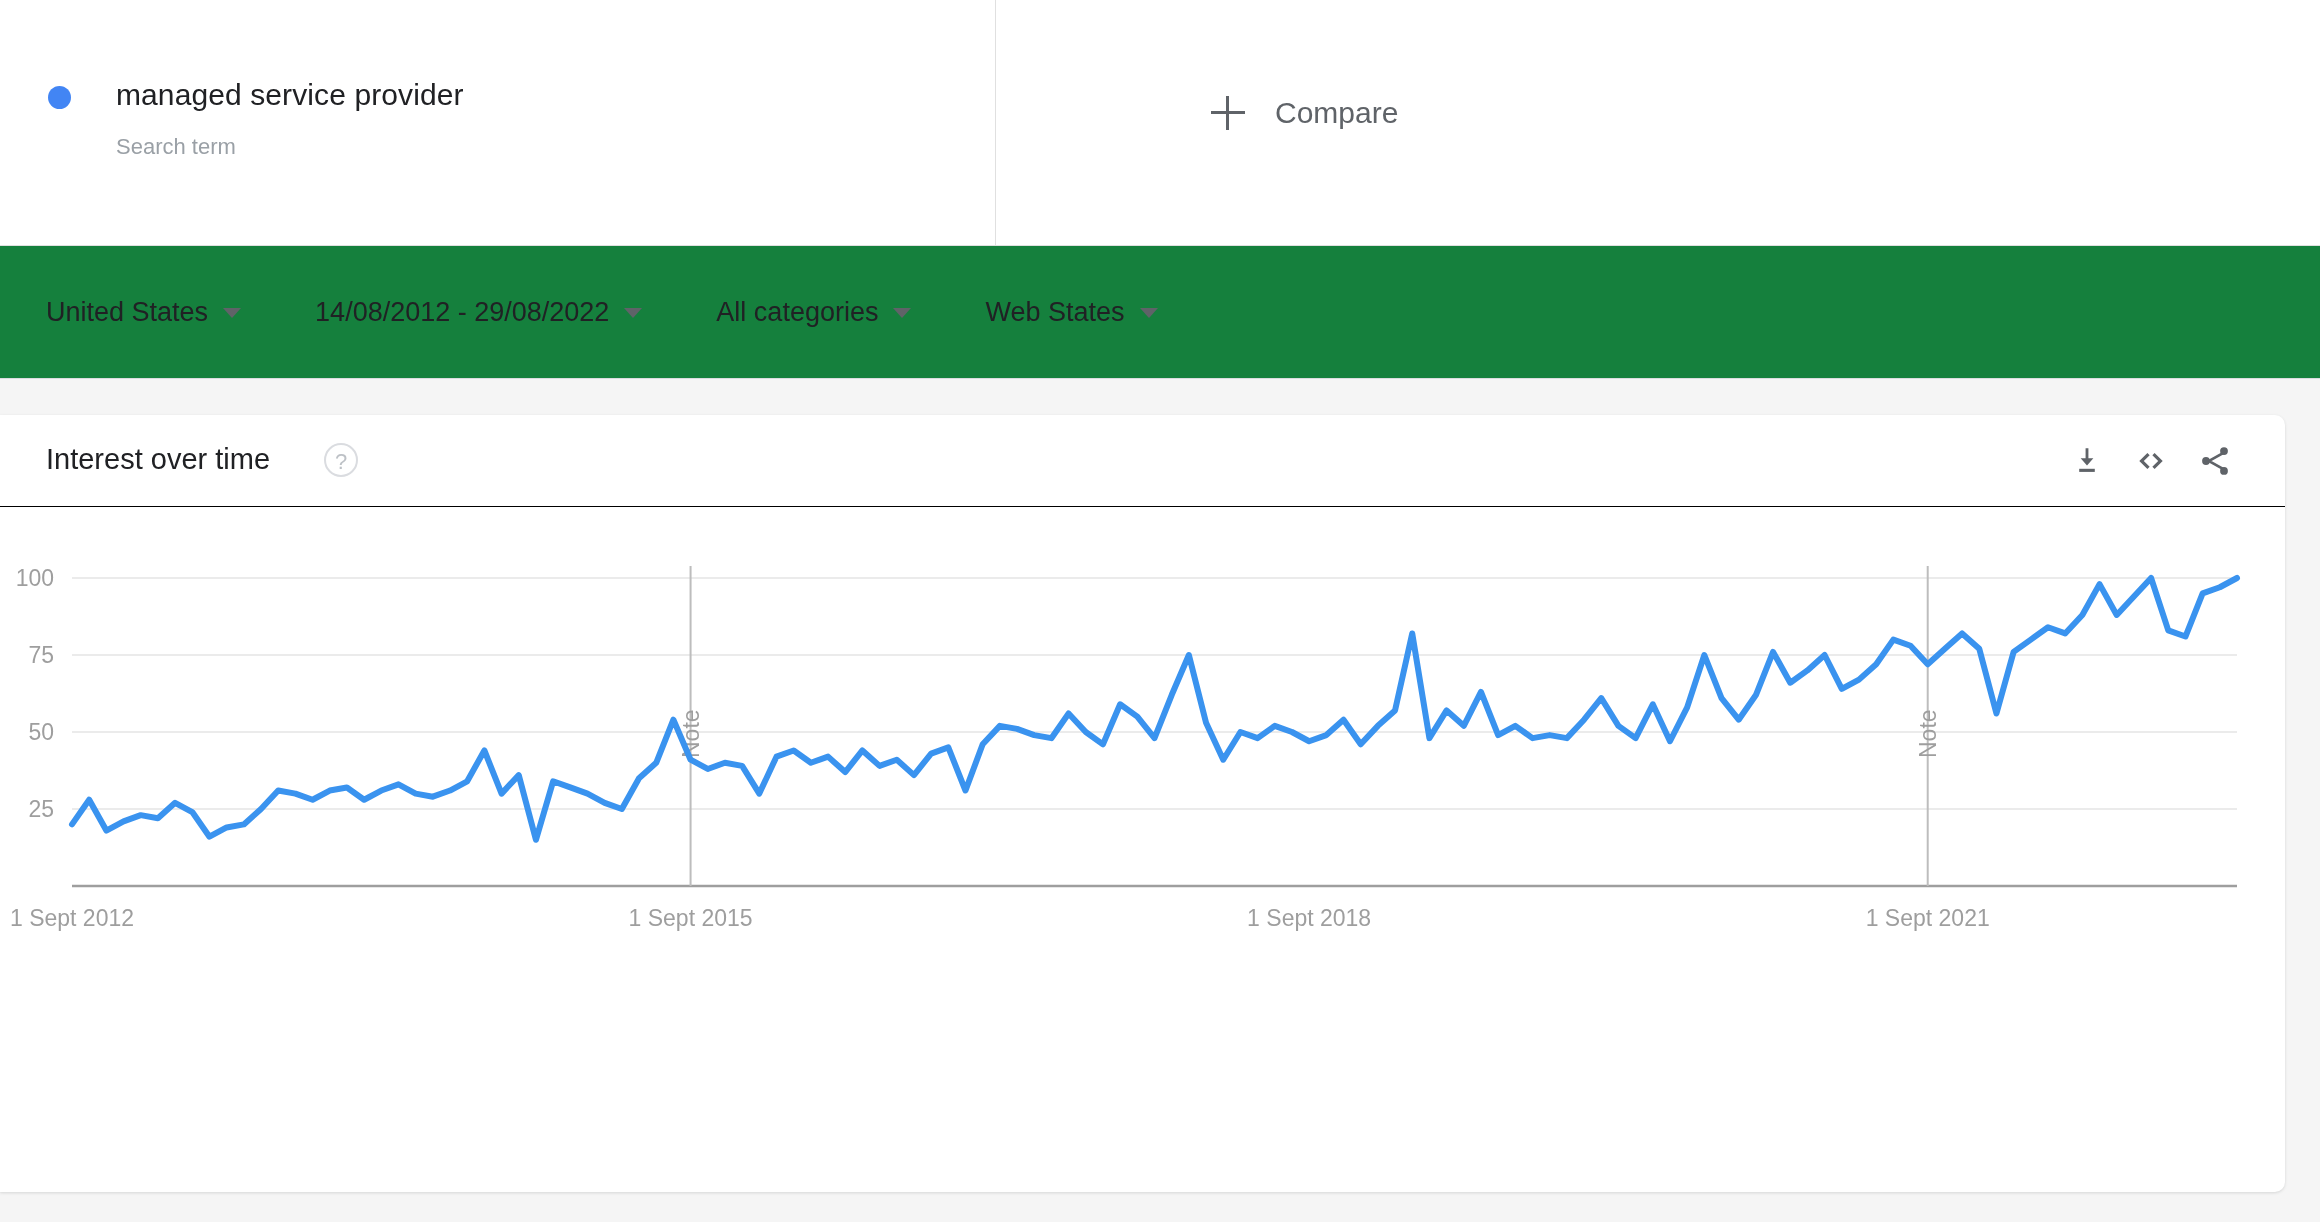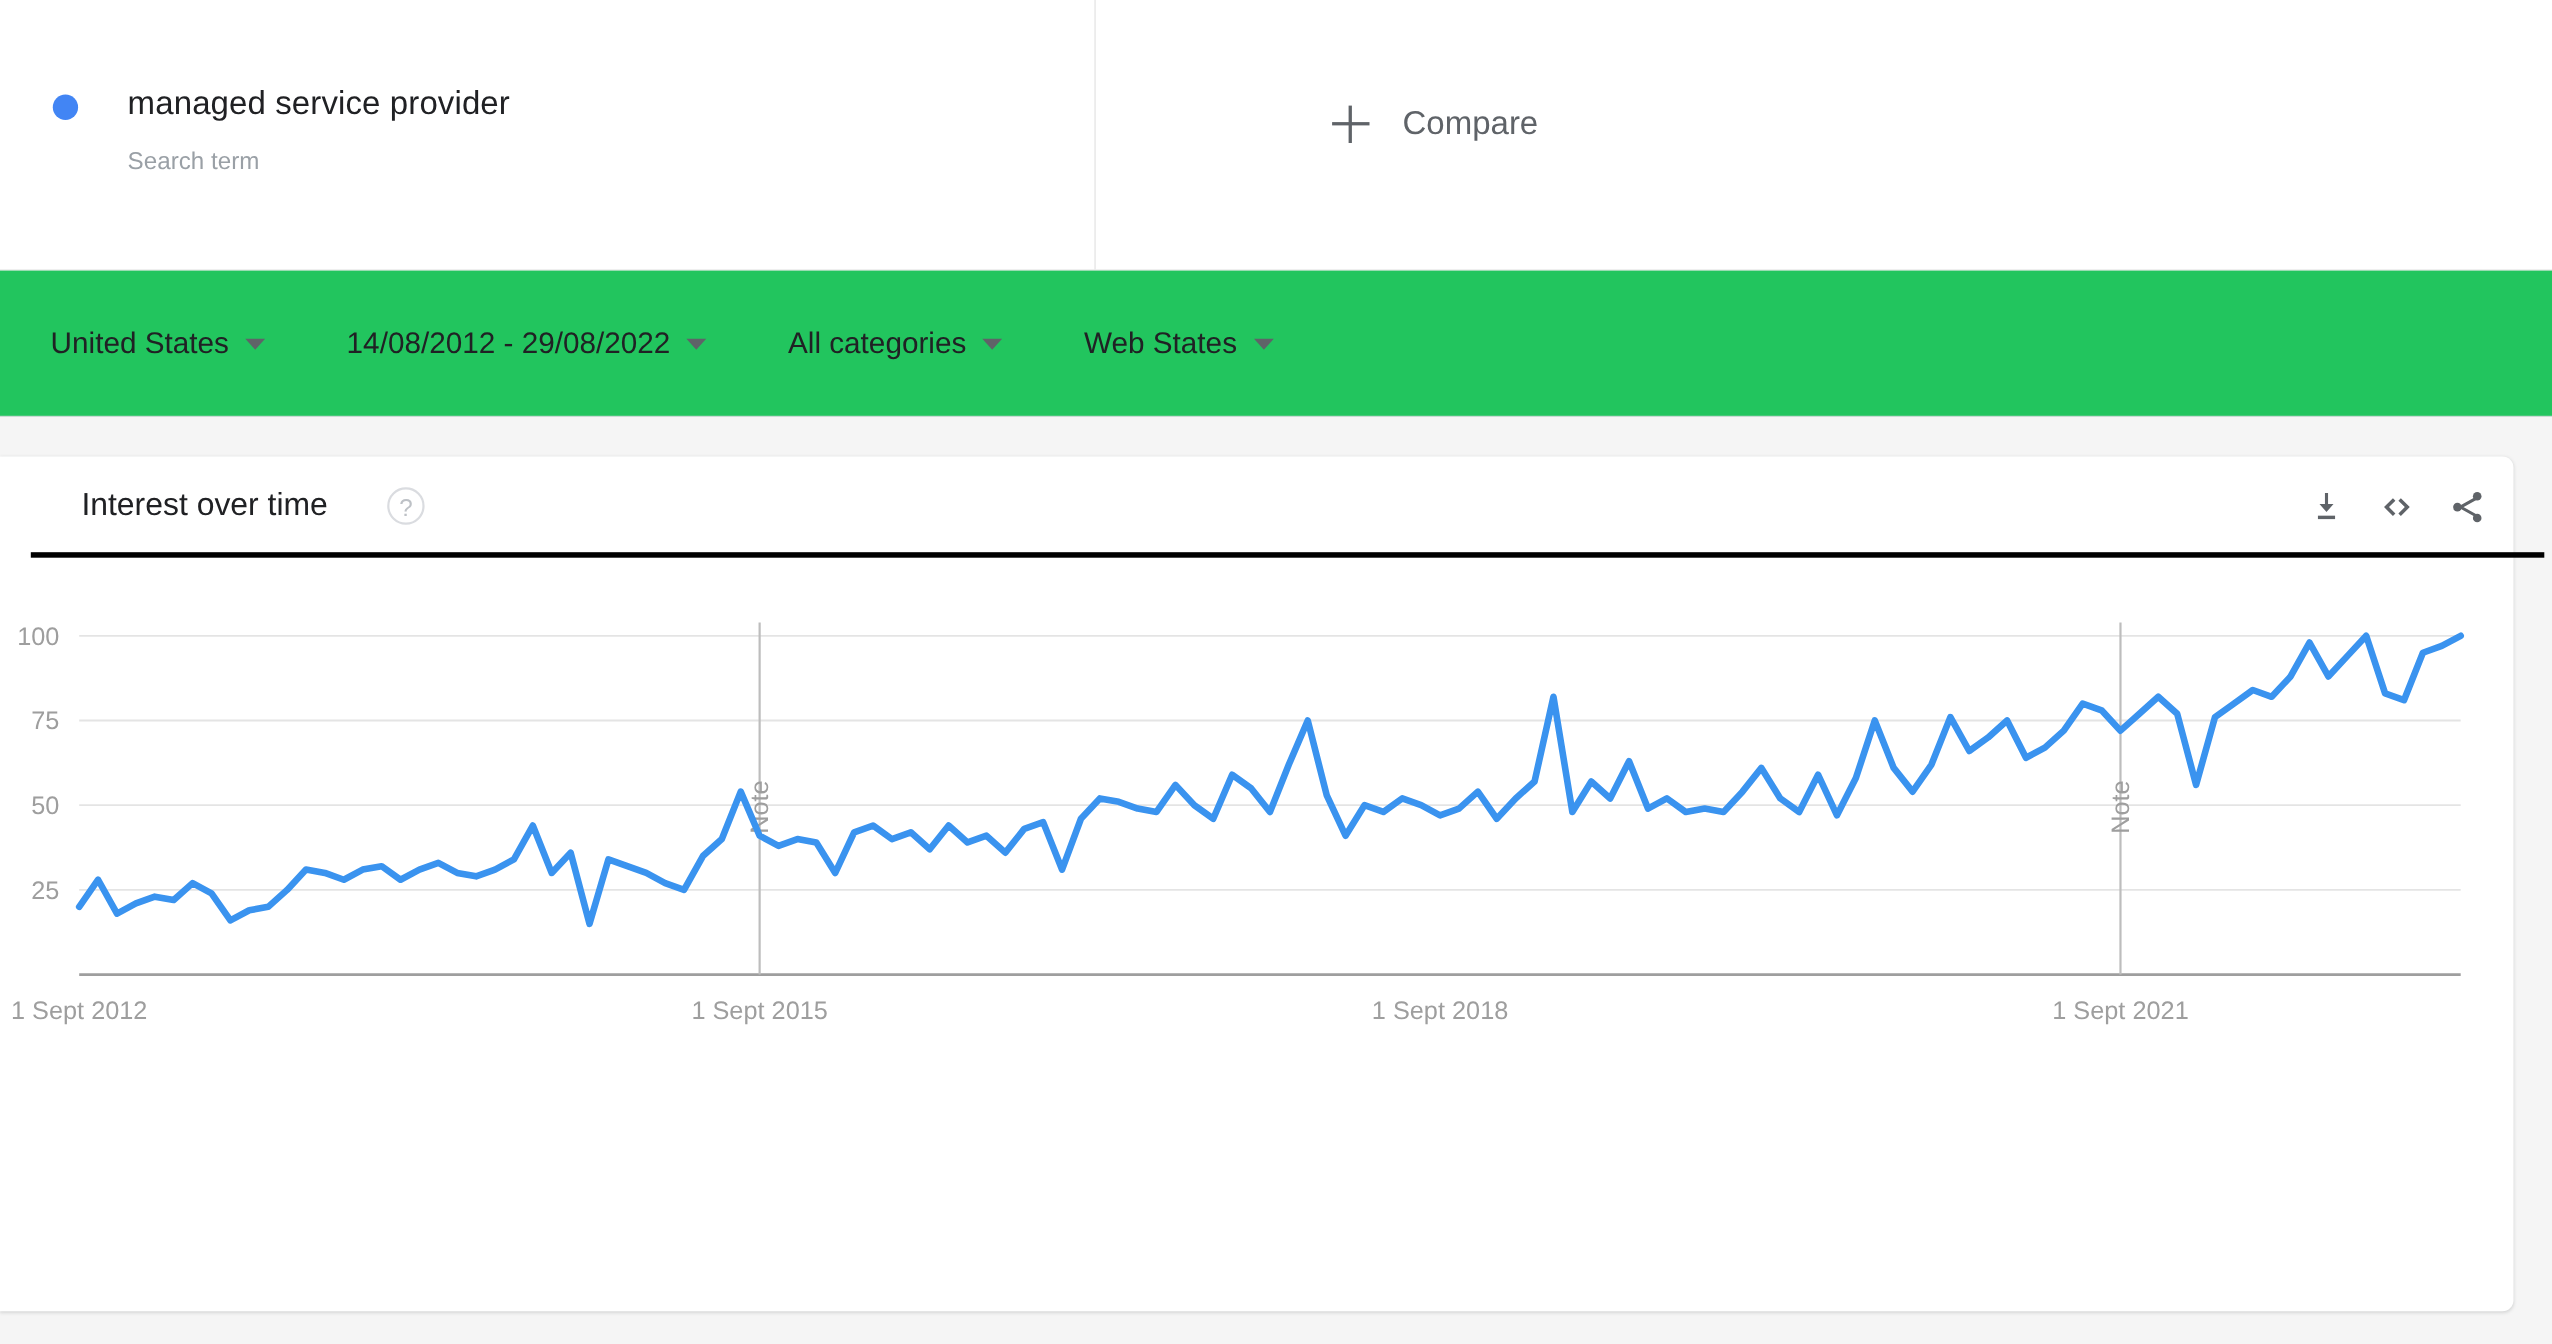--- a/index.html
+++ b/index.html
@@ -52,21 +52,21 @@
   }
   .plus-icon:before{left:0;top:15px;width:34px;height:3px;}
   .plus-icon:after{top:0;left:15px;height:34px;width:3px;}
   .compare-label{
     margin-left:30px;font-size:30px;color:#5f6368;white-space:nowrap;
   }
 
   
   .filter-bar{
     position:absolute;left:0;top:246px;width:2320px;height:133px;
-    background:#22c55e;box-sizing:border-box;
+    background:#15803d;box-sizing:border-box;
     border-bottom:1px solid #dadce0;
   }
   .filters{position:absolute;left:46px;top:0;height:133px;display:flex;align-items:center;}
   .filter{
     display:flex;align-items:center;cursor:pointer;margin-right:74px;
   }
   .filter-text{font-size:27px;color:#202124;white-space:nowrap;}
   .caret{
     margin-left:15px;width:0;height:0;
     border-left:9px solid transparent;border-right:9px solid transparent;
@@ -79,21 +79,21 @@
     background:#f5f5f5;
   }
   .card{
     position:absolute;left:0;top:35px;width:2285px;height:777px;
     background:#fff;border-radius:0 10px 10px 0;
     box-shadow:0 1px 3px rgba(60,64,67,.17);
     box-sizing:border-box;
   }
   .card-head{
     position:absolute;left:0;top:0;width:100%;height:92px;
-    border-bottom:5px solid #000000;box-sizing:border-box;margin-left:28px;
+    border-bottom:1px solid #000000;box-sizing:border-box;
   }
   .card-title{
     position:absolute;left:46px;top:28px;
     font-size:29px;color:#202124;white-space:nowrap;
   }
   .help-icon{
     position:absolute;left:324px;top:28px;
     width:34px;height:34px;border-radius:50%;
     border:2px solid #dadce0;color:#bdc1c6;
     font-size:22px;line-height:33px;text-align:center;

